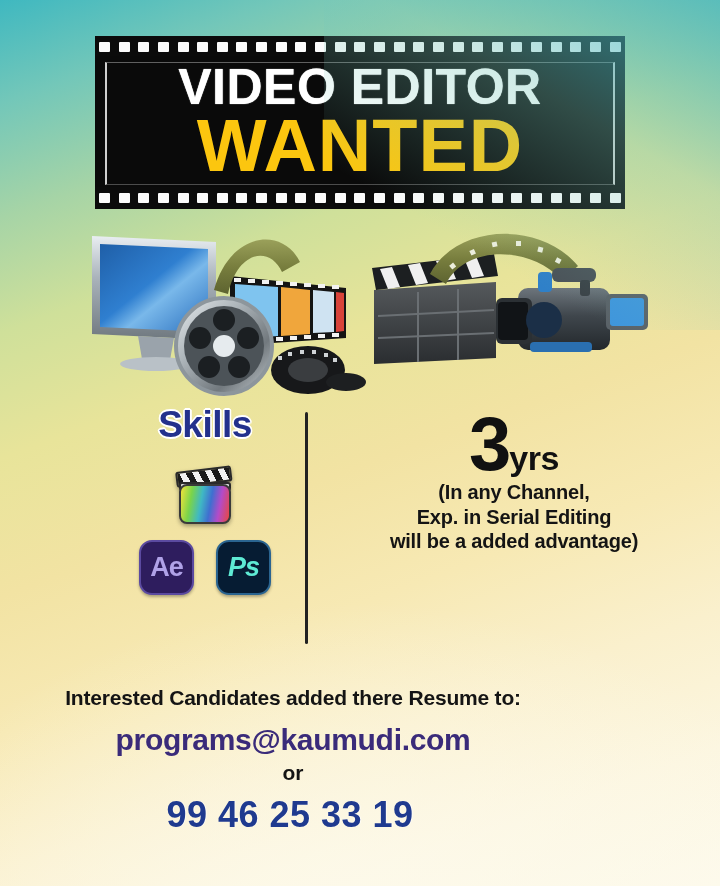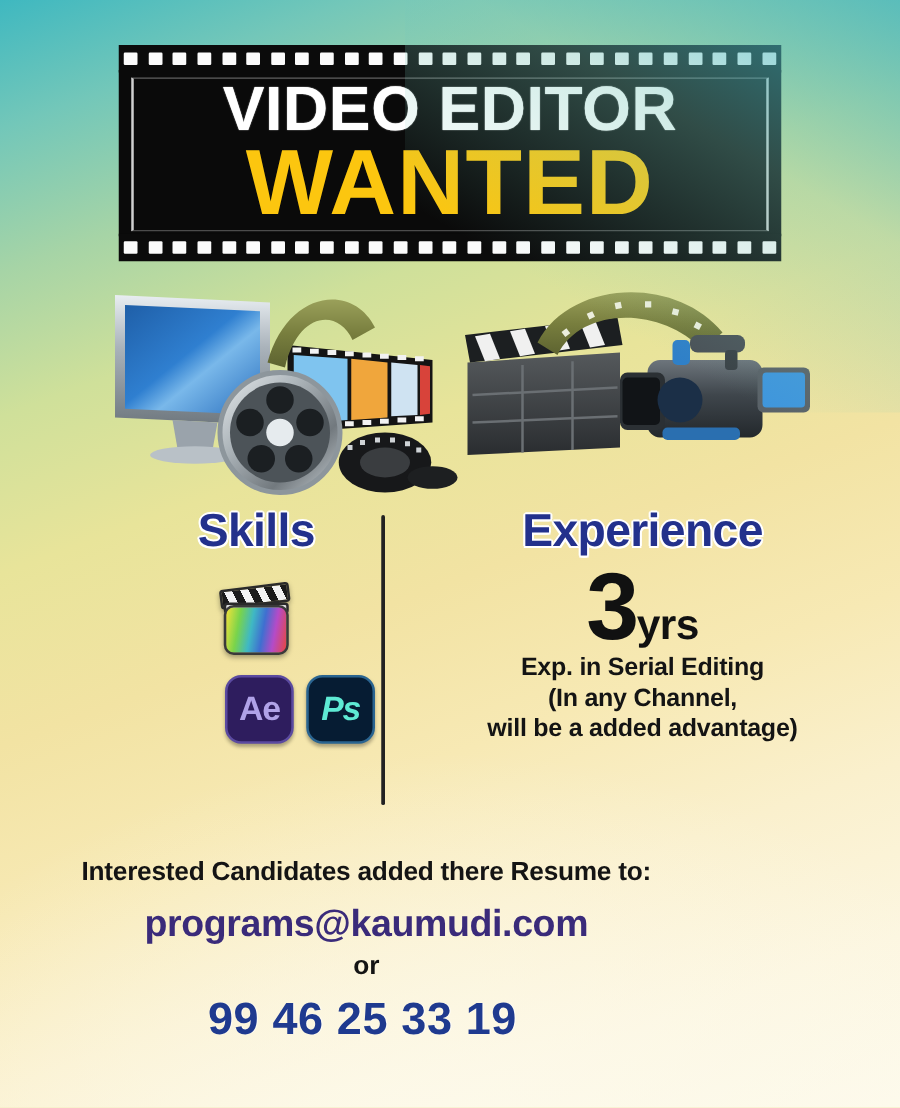--- a/index.html
+++ b/index.html
@@ -97,21 +97,21 @@
 
   .heading {
     font-size:37px; font-weight:bold; color:#23318c;
     letter-spacing:-.5px;
     text-shadow:
        1.6px 0 0 #fff, -1.6px 0 0 #fff, 0 1.6px 0 #fff, 0 -1.6px 0 #fff,
        1.2px 1.2px 0 #fff, -1.2px 1.2px 0 #fff, 1.2px -1.2px 0 #fff, -1.2px -1.2px 0 #fff;
   }
 
   .skill-icons-row1 { margin-top:20px; display:flex; justify-content:center; }
-  .skill-icons-row2 { margin-top:16px; display:flex; justify-content:flex-end; gap:10px; }
+  .skill-icons-row2 { margin-top:16px; display:flex; justify-content:center; gap:22px; }
 
   
   .fcp-icon { width:56px; height:58px; position:relative; filter:drop-shadow(0 2px 2px rgba(0,0,0,.35)); }
   .fcp-body {
     position:absolute; left:2px; top:18px; width:52px; height:40px;
     border-radius:8px;
     background:linear-gradient(100deg,#f3e23a 0%,#7ad44a 22%,#3fb8c4 42%,#3f6fd0 60%,#b44bc8 78%,#e8483f 100%);
     border:2px solid #3a3a3a;
   }
   .fcp-clap {
@@ -404,30 +404,29 @@
         </div>
       </div>
 
       <div class="skill-icons-row2">
         <div class="adobe-tile ae-tile">Ae</div>
         <div class="adobe-tile ps-tile">Ps</div>
       </div>
     </div>
 
     <div class="col-exp">
-      <div class="heading">Experience</div>
 
       <div class="exp-num-row">
         <span class="exp-num">3</span>
         <span class="exp-unit">yrs</span>
       </div>
 
       <div class="exp-note">
+        <div>(In any Channel,</div>
         <div>Exp. in Serial Editing</div>
-        <div>(In any Channel,</div>
         <div>will be a added advantage)</div>
       </div>
     </div>
   </div>
 
   <div class="footer">
 
     <div class="contact-lead">Interested Candidates added there Resume to:</div>
     <div class="contact-email">programs@kaumudi.com</div>
     <div class="contact-or">or</div>

